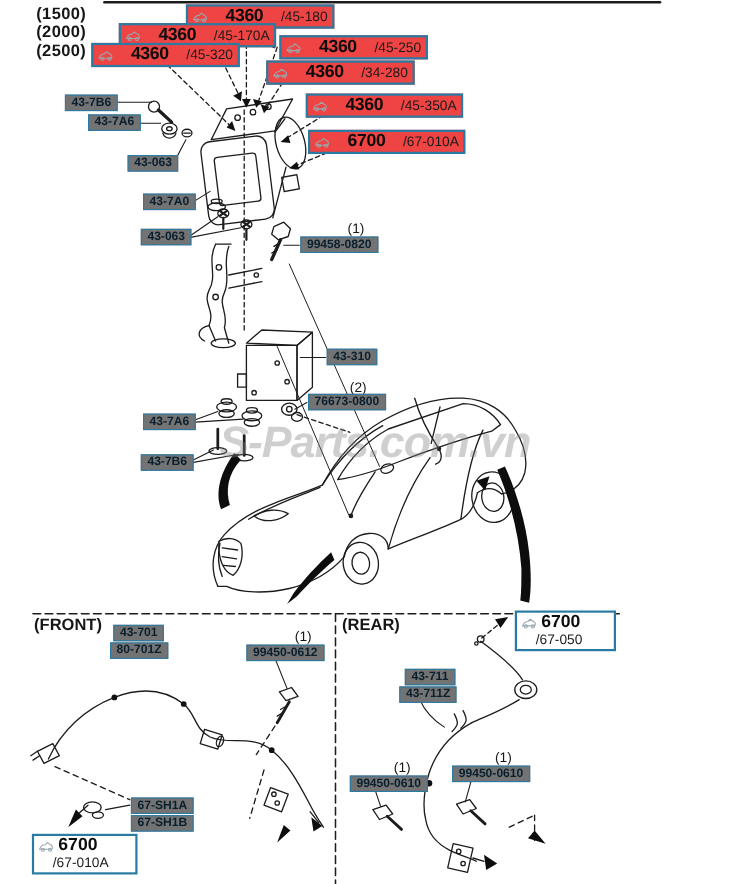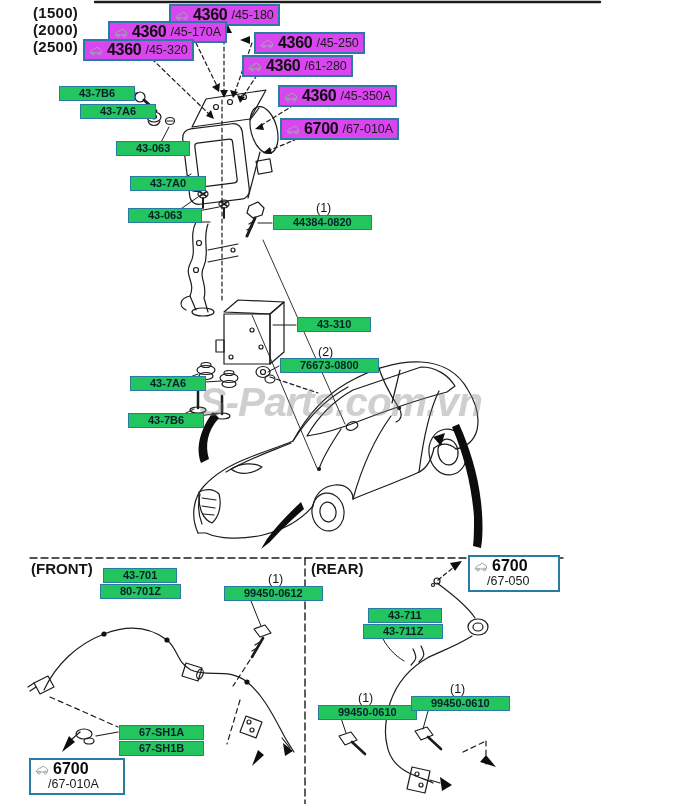--- a/index.html
+++ b/index.html
@@ -2,30 +2,30 @@
 <html><head>
 <meta charset="utf-8">
 <style>
   html,body{margin:0;padding:0;background:#fff;}
   #stage{position:relative;width:684px;height:804px;background:#ffffff;overflow:hidden;
          font-family:"Liberation Sans",sans-serif;color:#111;}
   svg.art{position:absolute;left:0;top:0;}
   .variant{position:absolute;font-size:15px;font-weight:700;color:#161616;letter-spacing:.3px;}
   .sec-title{position:absolute;font-size:15px;font-weight:600;color:#161616;}
   .qty{position:absolute;font-size:12.5px;color:#161616;}
-  .lbl-box{position:absolute;display:inline-flex;align-items:center;gap:4px;
-           border:2px solid #2a7ba3;background:#d946ef;height:18px;padding:0 4px;white-space:nowrap;}
+  .lbl-box{position:absolute;display:inline-flex;align-items:center;gap:16px;
+           border:2px solid #2a7ba3;background:#ef4444;height:18px;padding:0 4px;white-space:nowrap;}
   .lbl-box .code{font-size:16px;font-weight:bold;color:#0c0c0c;letter-spacing:-.3px;line-height:18px;}
   .lbl-box .suffix{font-size:12.5px;color:#1a1a1a;line-height:18px;}
   .lbl-box2{position:absolute;border:2px solid #2a7ba3;background:#fff;padding:1px 4px;white-space:nowrap;}
   .lbl-box2 .row1{display:flex;align-items:center;gap:4px;}
   .lbl-box2 .code{font-size:16px;font-weight:bold;color:#0c0c0c;line-height:16px;}
   .lbl-box2 .suffix{display:block;font-size:12.5px;color:#1a1a1a;padding-left:13px;line-height:15px;}
-  .lbl-small{position:absolute;border:1.5px solid #2a7ba3;background:#22c55e;
-             font-size:11px;font-weight:bold;color:#0a1f2e;line-height:13px;padding:0 19px;white-space:nowrap;}
+  .lbl-small{position:absolute;border:1.5px solid #2a7ba3;background:#737373;
+             font-size:11px;font-weight:bold;color:#0a1f2e;line-height:13px;padding:0 5px;white-space:nowrap;}
   .pbicon{display:inline-flex;align-items:center;}
   .watermark{position:absolute;left:202px;top:380px;font-size:40px;font-weight:bold;font-style:italic;
              color:rgba(130,130,130,.38);letter-spacing:-1px;transform:scaleX(1.02);white-space:nowrap;
              pointer-events:none;}
 </style>
 </head>
 <body>
 
 <div id="stage">
 
@@ -290,21 +290,21 @@
   </div>
   <div class="lbl-box" style="left:242px;top:55px">
     <span class="pbicon">
         <svg width="14" height="11" viewBox="0 0 14 11" fill="none" stroke="#9aa6ad" stroke-width="1">
           <path d="M1,8 C2,5 4,4 6,4 L8,2 L11,4 C13,5 13,7 12,8 Z"></path>
           <circle cx="4" cy="8.5" r="1.4"></circle>
           <circle cx="10.5" cy="8.5" r="1.4"></circle>
         </svg>
       </span>
     <span class="code">4360</span>
-      <span class="suffix">/61-280</span>
+      <span class="suffix">/34-280</span>
   </div>
   <div class="lbl-box" style="left:278px;top:85px">
     <span class="pbicon">
         <svg width="14" height="11" viewBox="0 0 14 11" fill="none" stroke="#9aa6ad" stroke-width="1">
           <path d="M1,8 C2,5 4,4 6,4 L8,2 L11,4 C13,5 13,7 12,8 Z"></path>
           <circle cx="4" cy="8.5" r="1.4"></circle>
           <circle cx="10.5" cy="8.5" r="1.4"></circle>
         </svg>
       </span>
     <span class="code">4360</span>
@@ -321,21 +321,21 @@
     <span class="code">6700</span>
       <span class="suffix">/67-010A</span>
   </div>
 
   <div class="lbl-small" style="left:59px;top:86px">43-7B6</div>
   <div class="lbl-small" style="left:80px;top:104px">43-7A6</div>
   <div class="lbl-small" style="left:116px;top:141px">43-063</div>
   <div class="lbl-small" style="left:130px;top:176px">43-7A0</div>
   <div class="lbl-small" style="left:128px;top:208px">43-063</div>
   <div class="qty" style="left:316px;top:201px">(1)</div>
-  <div class="lbl-small" style="left:273px;top:215px">44384-0820</div>
+  <div class="lbl-small" style="left:273px;top:215px">99458-0820</div>
   <div class="lbl-small" style="left:297px;top:317px">43-310</div>
   <div class="qty" style="left:318px;top:345px">(2)</div>
   <div class="lbl-small" style="left:280px;top:358px">76673-0800</div>
   <div class="lbl-small" style="left:130px;top:376px">43-7A6</div>
   <div class="lbl-small" style="left:128px;top:413px">43-7B6</div>
 
   <div class="sec-title" style="left:31px;top:560px">(FRONT)</div>
   <div class="lbl-small" style="left:103px;top:568px">43-701</div>
   <div class="lbl-small" style="left:100px;top:584px">80-701Z</div>
   <div class="qty" style="left:268px;top:572px">(1)</div>

